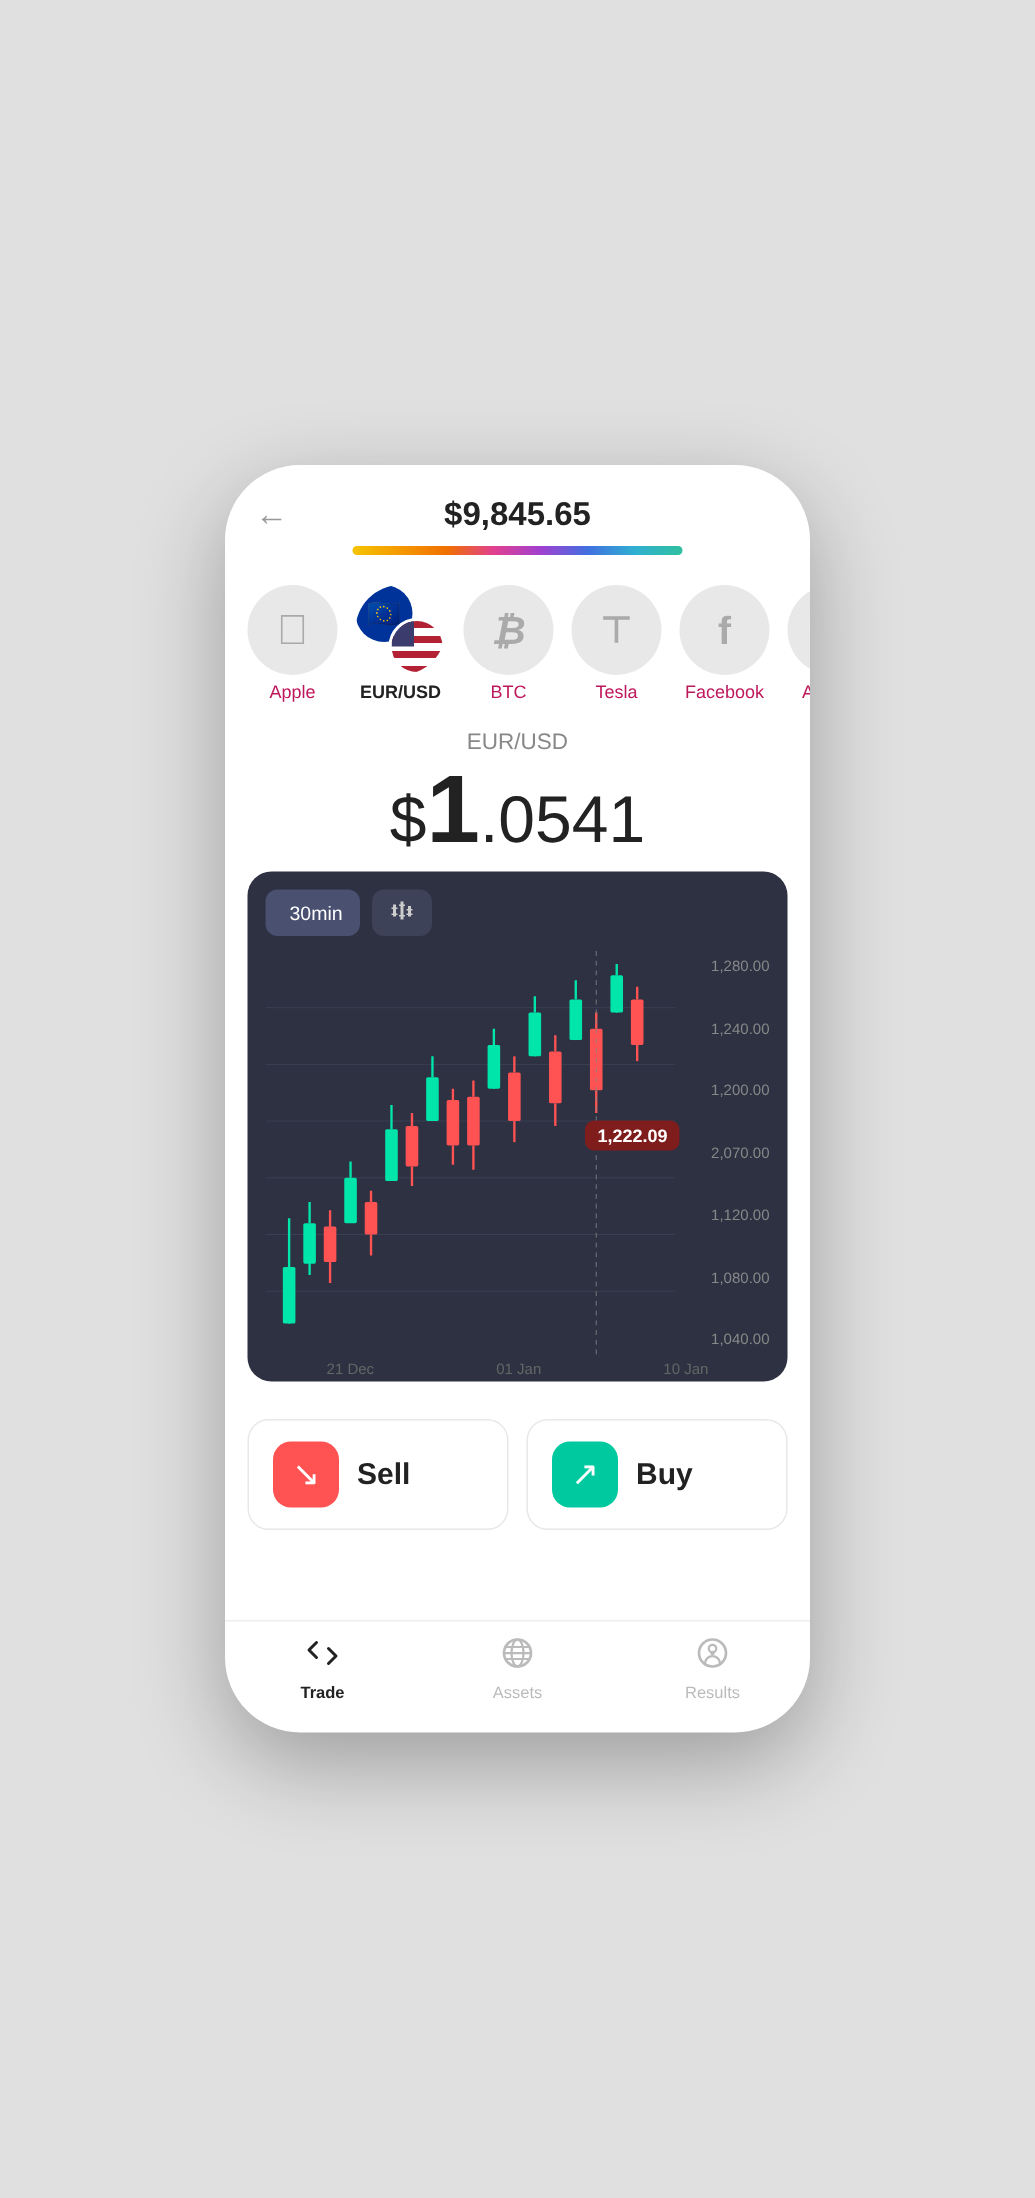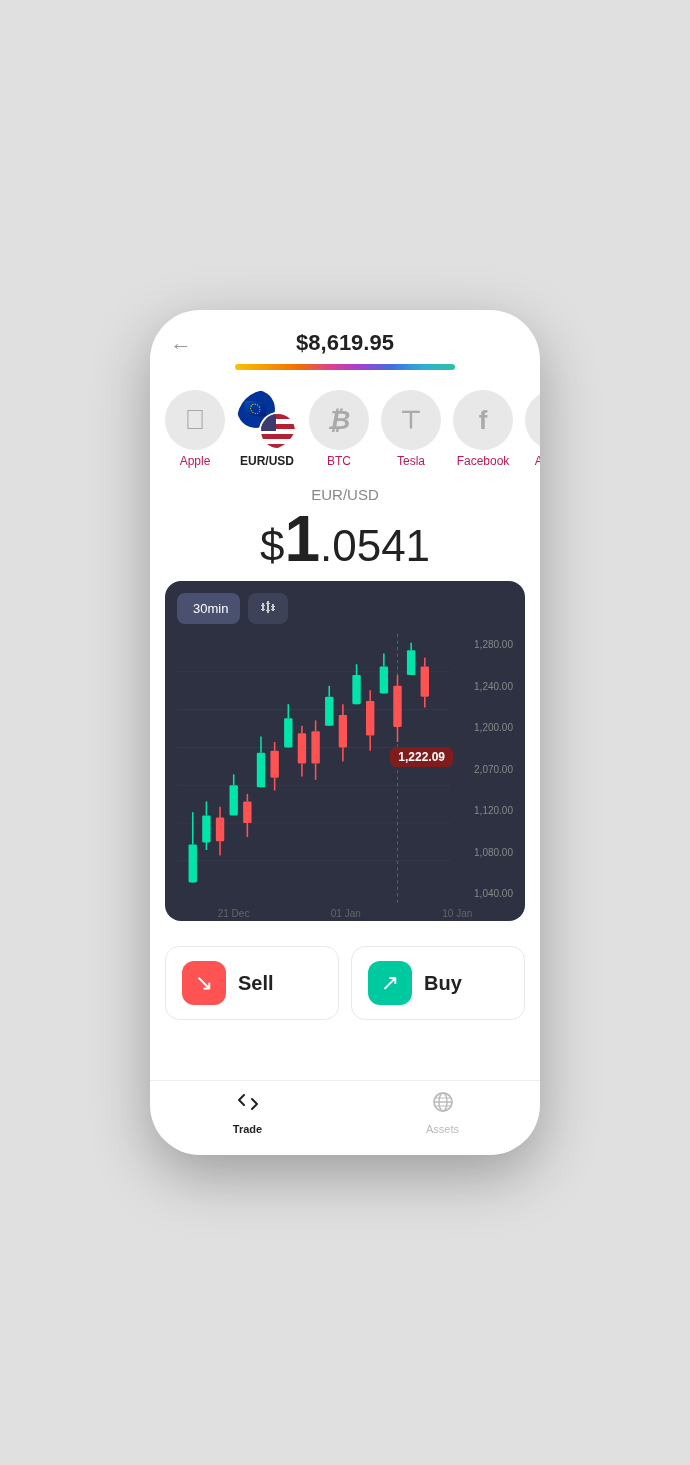--- a/index.html
+++ b/index.html
@@ -302,21 +302,21 @@
     
     .fb-icon { font-size: 26px; color: #aaa; font-weight: 700; }
   </style>
 </head>
 <body>
 
 <div class="phone">
 
   <div class="header">
     <span class="back-btn">←</span>
-    <div class="balance">$8,619.95</div>
+    <div class="balance">$9,845.65</div>
     <div class="progress-bar"></div>
   </div>
 
   <div class="asset-tabs">
 
     <div class="asset-tab">
       <div class="asset-icon">
         <span class="apple-icon"></span>
       </div>
       <span class="asset-label">Apple</span>
@@ -531,15 +531,26 @@
           <circle cx="11" cy="11" r="9" stroke="#bbb" stroke-width="1.8"></circle>
           <ellipse cx="11" cy="11" rx="4" ry="9" stroke="#bbb" stroke-width="1.5"></ellipse>
           <line x1="2" y1="11" x2="20" y2="11" stroke="#bbb" stroke-width="1.5"></line>
           <line x1="3" y1="7" x2="19" y2="7" stroke="#bbb" stroke-width="1.2"></line>
           <line x1="3" y1="15" x2="19" y2="15" stroke="#bbb" stroke-width="1.2"></line>
         </svg>
       </span>
       <span class="nav-label">Assets</span>
     </div>
 
+    <div class="nav-item">
+      <span class="nav-icon">
+        <svg width="22" height="22" viewBox="0 0 22 22" fill="none">
+          <circle cx="11" cy="11" r="9" stroke="#bbb" stroke-width="1.8"></circle>
+          <circle cx="11" cy="8" r="2.5" stroke="#bbb" stroke-width="1.5"></circle>
+          <path d="M6 18c0-3 2.5-5 5-5s5 2 5 5" stroke="#bbb" stroke-width="1.5" stroke-linecap="round"></path>
+          <circle cx="11" cy="11" r="1.5" fill="#bbb"></circle>
+        </svg>
+      </span>
+      <span class="nav-label">Results</span>
+    </div>
 
   </div>
 </div>
 
 </body></html>

